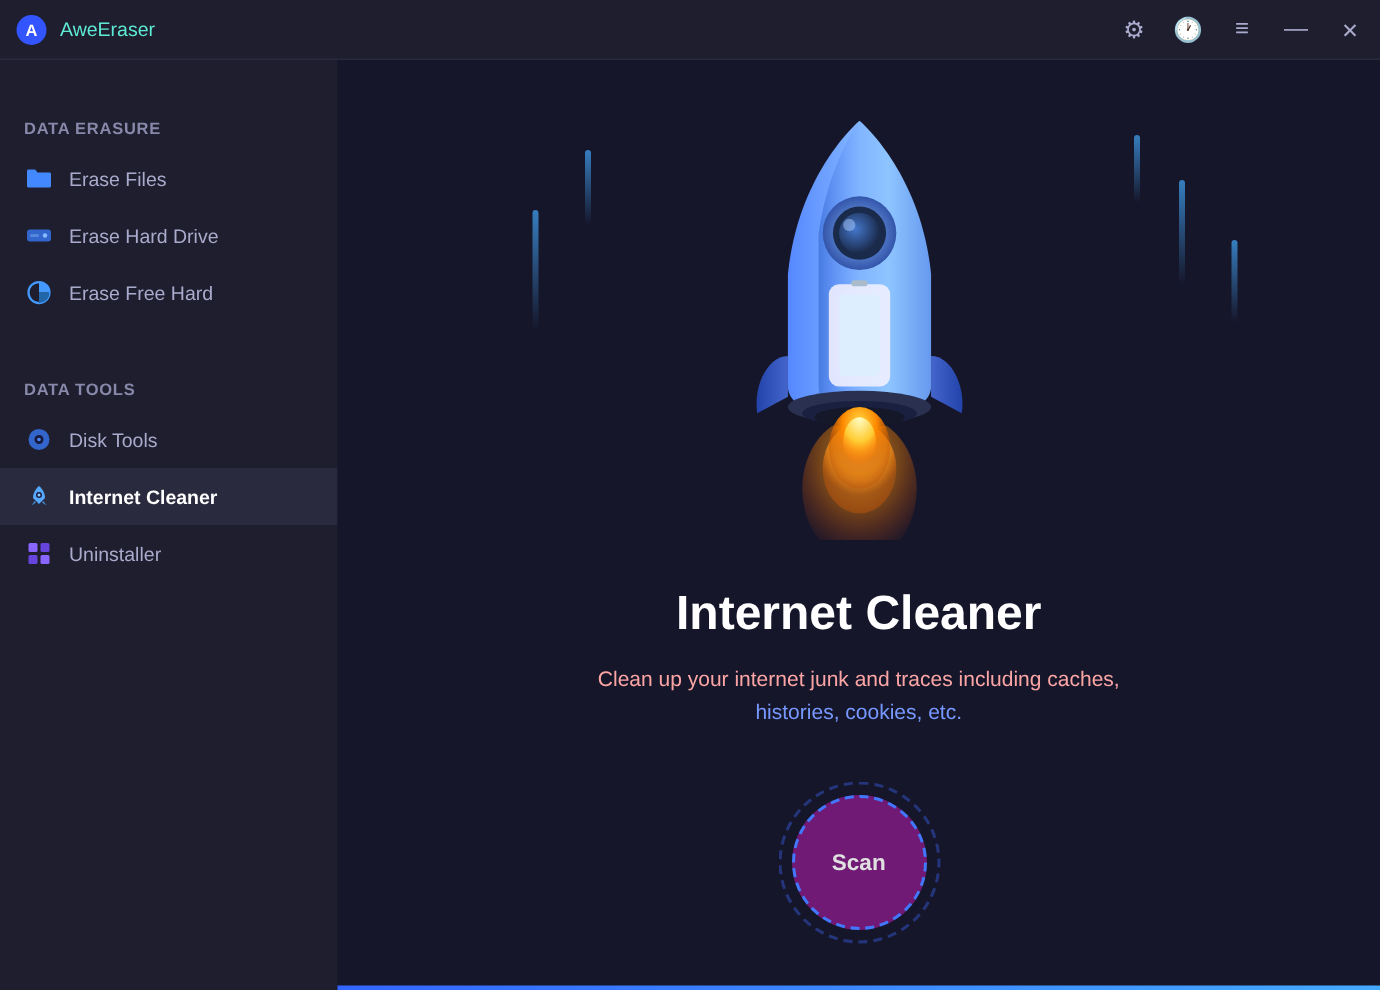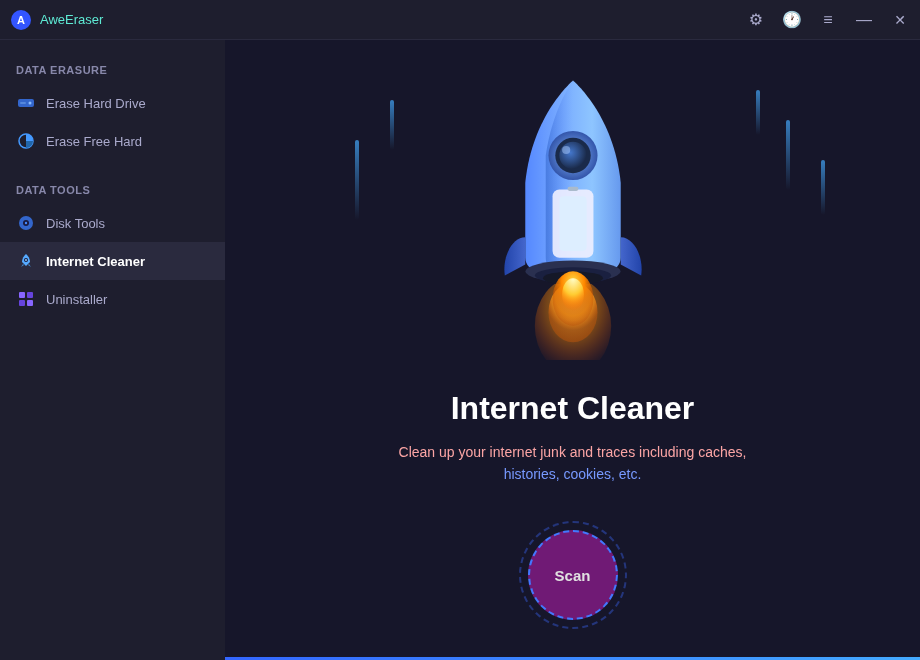--- a/index.html
+++ b/index.html
@@ -80,21 +80,21 @@
       display: flex;
       flex-direction: column;
     }
     .section-label {
       color: #8888aa;
       font-size: 11px;
       font-weight: 700;
       letter-spacing: 0.5px;
       padding: 0 16px;
       margin-bottom: 8px;
-      margin-top: 4px;
+      margin-top: 20px;
     }
     .nav-item {
       display: flex;
       align-items: center;
       gap: 10px;
       padding: 9px 16px;
       cursor: pointer;
       color: #aaaacc;
       font-size: 13px;
       border-radius: 0;
@@ -259,20 +259,28 @@
     <span class="title-icon">—</span>
     <span class="close-btn">✕</span>
   </div>
 </div>
 
 <div class="main-content">
 
   <div class="sidebar">
     <div class="section-label">DATA ERASURE</div>
 
+    <div class="nav-item">
+      <span class="nav-icon icon-blue">
+        <svg width="18" height="16" viewBox="0 0 18 16" fill="none">
+          <path d="M1 3C1 2.4 1.4 2 2 2H6.5L8 4H16C16.6 4 17 4.4 17 5V13C17 13.6 16.6 14 16 14H2C1.4 14 1 13.6 1 13V3Z" fill="#4488ff"></path>
+        </svg>
+      </span>
+      <span>Erase Files</span>
+    </div>
 
     <div class="nav-item">
       <span class="nav-icon icon-blue-dark">
         <svg width="18" height="16" viewBox="0 0 18 16" fill="none">
           <rect x="1" y="4" width="16" height="8" rx="2" fill="#3366cc"></rect>
           <circle cx="13" cy="8" r="1.5" fill="#88bbff"></circle>
           <rect x="3" y="7" width="6" height="2" rx="1" fill="#5588dd"></rect>
         </svg>
       </span>
       <span>Erase Hard Drive</span>

